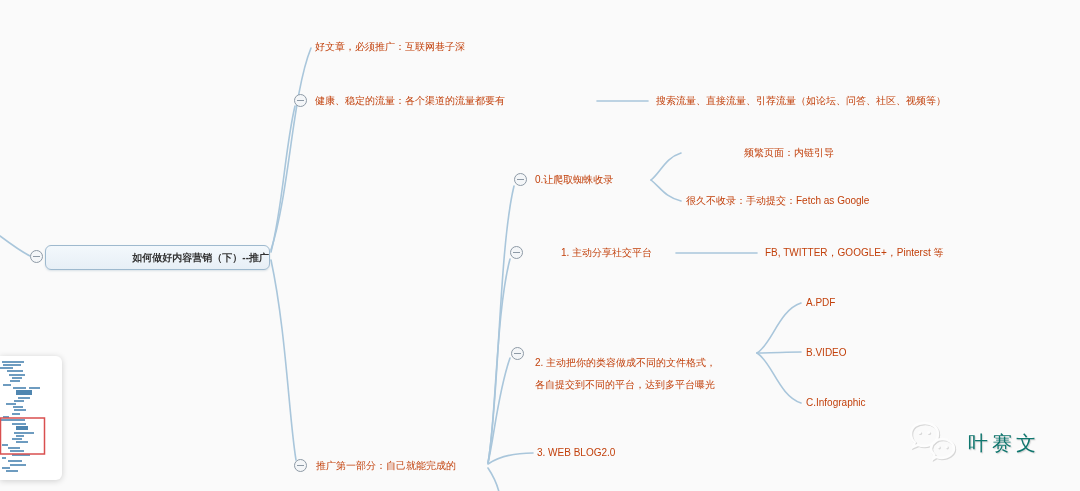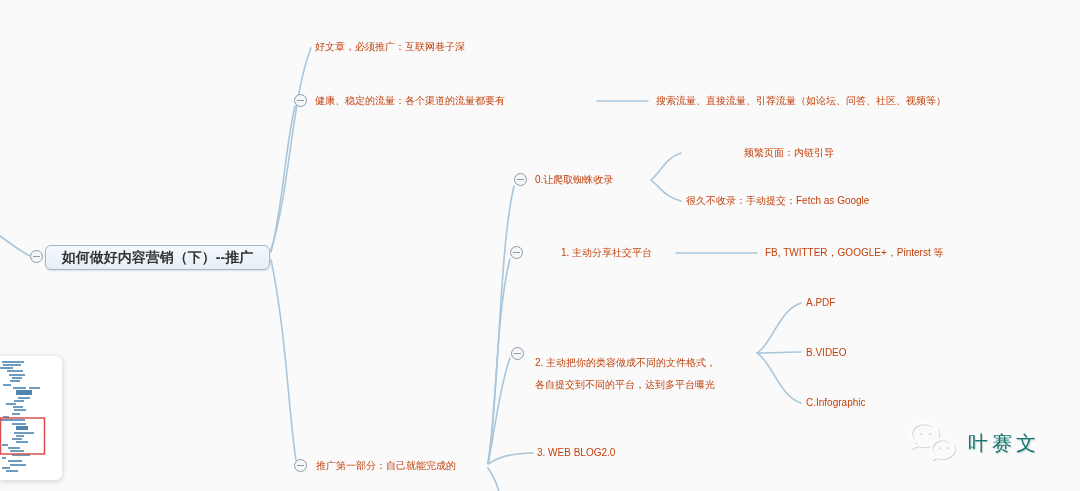--- a/index.html
+++ b/index.html
@@ -24,22 +24,22 @@
   .node.multiline { line-height: 22px; white-space: normal; width: 235px; margin-top: 20px; }
 
   .root-node {
     position: absolute;
     left: 45px; top: 245px;
     width: 225px; height: 25px;
     background: linear-gradient(#f3f8fc, #e7eff6);
     border: 1.5px solid #9eb9ce;
     border-radius: 6px;
     box-shadow: 0 1px 2px rgba(120,150,175,0.25);
-    display: flex; align-items: center; justify-content: center;
-    font-size: 14px; font-weight: bold; color: #333;
+    display: flex; align-items: center; justify-content: flex-end;
+    font-size: 10px; font-weight: bold; color: #333;
     white-space: nowrap;
   }
 
   .collapse {
     position: absolute;
     width: 13px; height: 13px;
     border: 1.3px solid #8e9aa6;
     border-radius: 50%;
     background: #f4f6f8;
     cursor: pointer;

